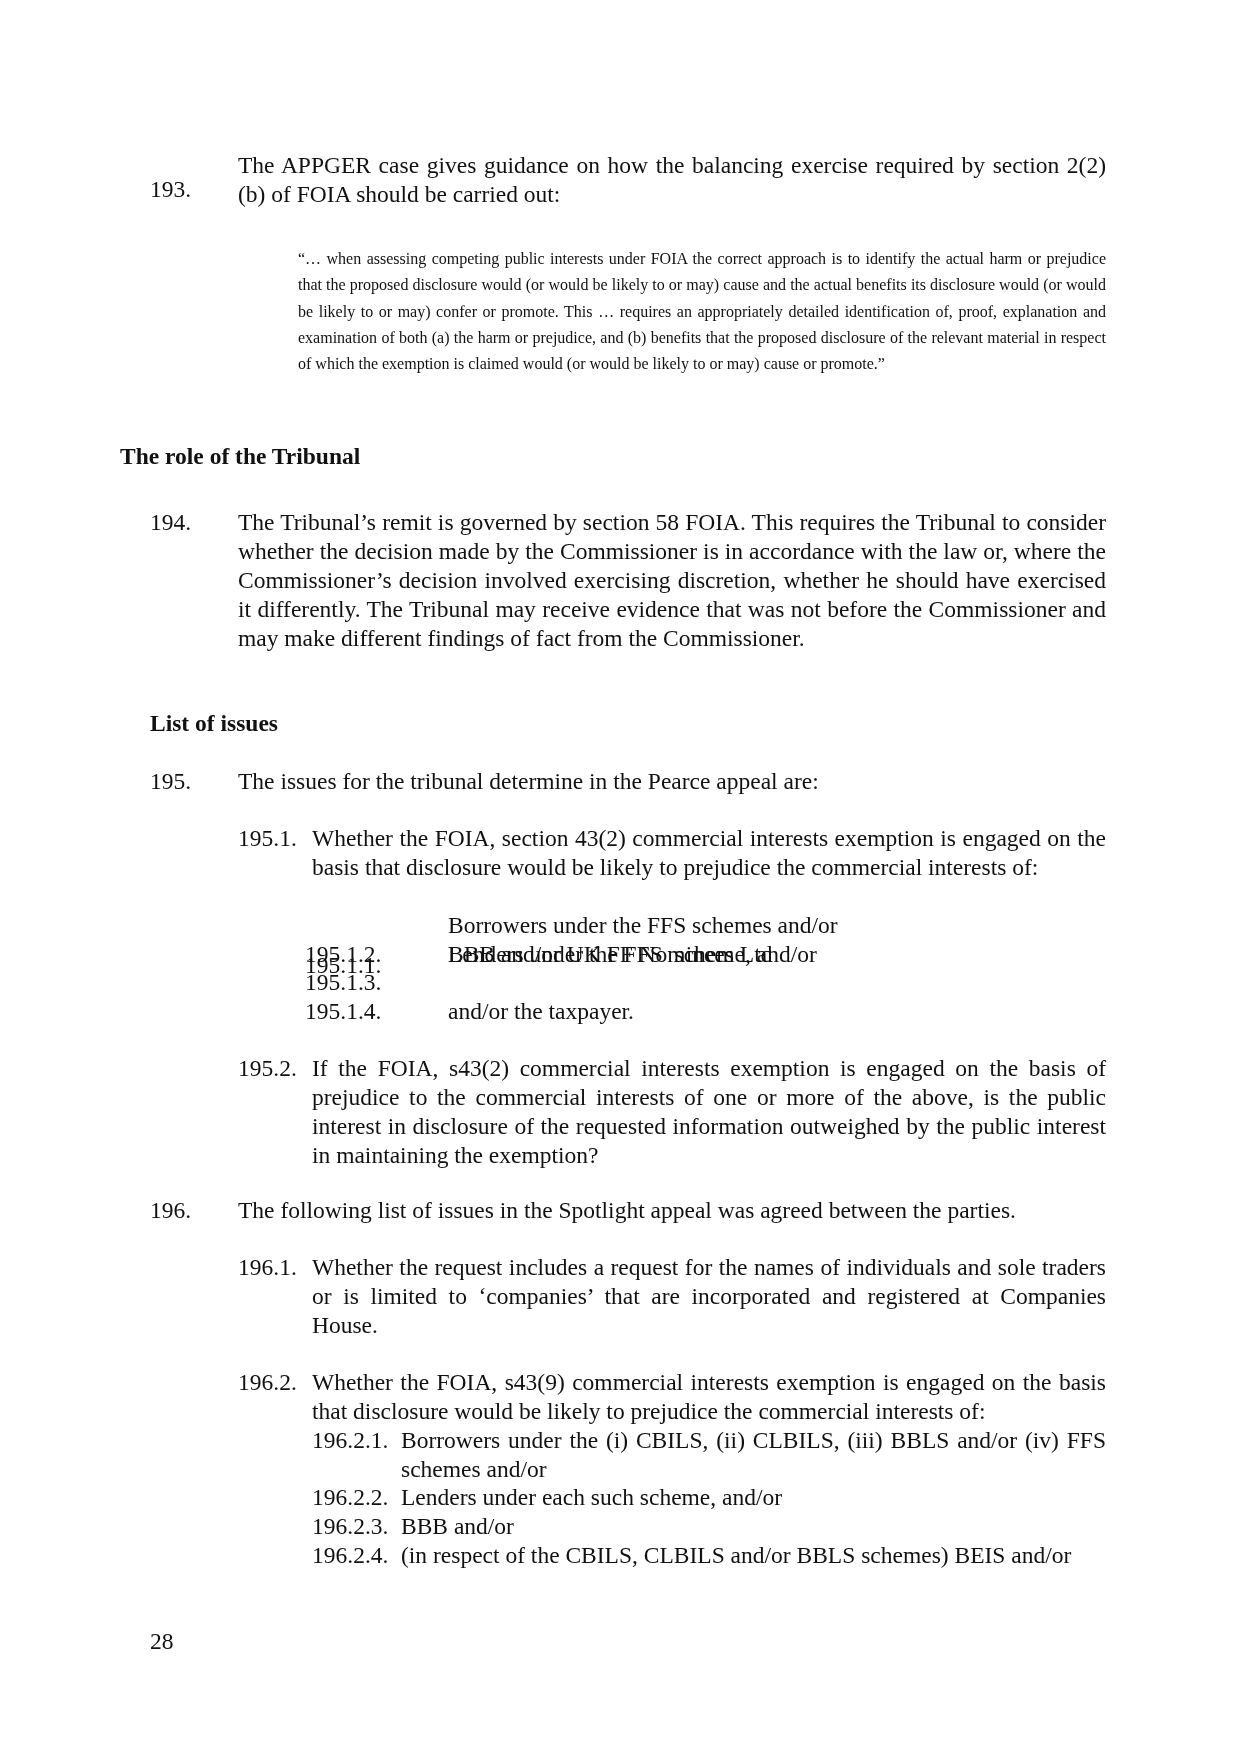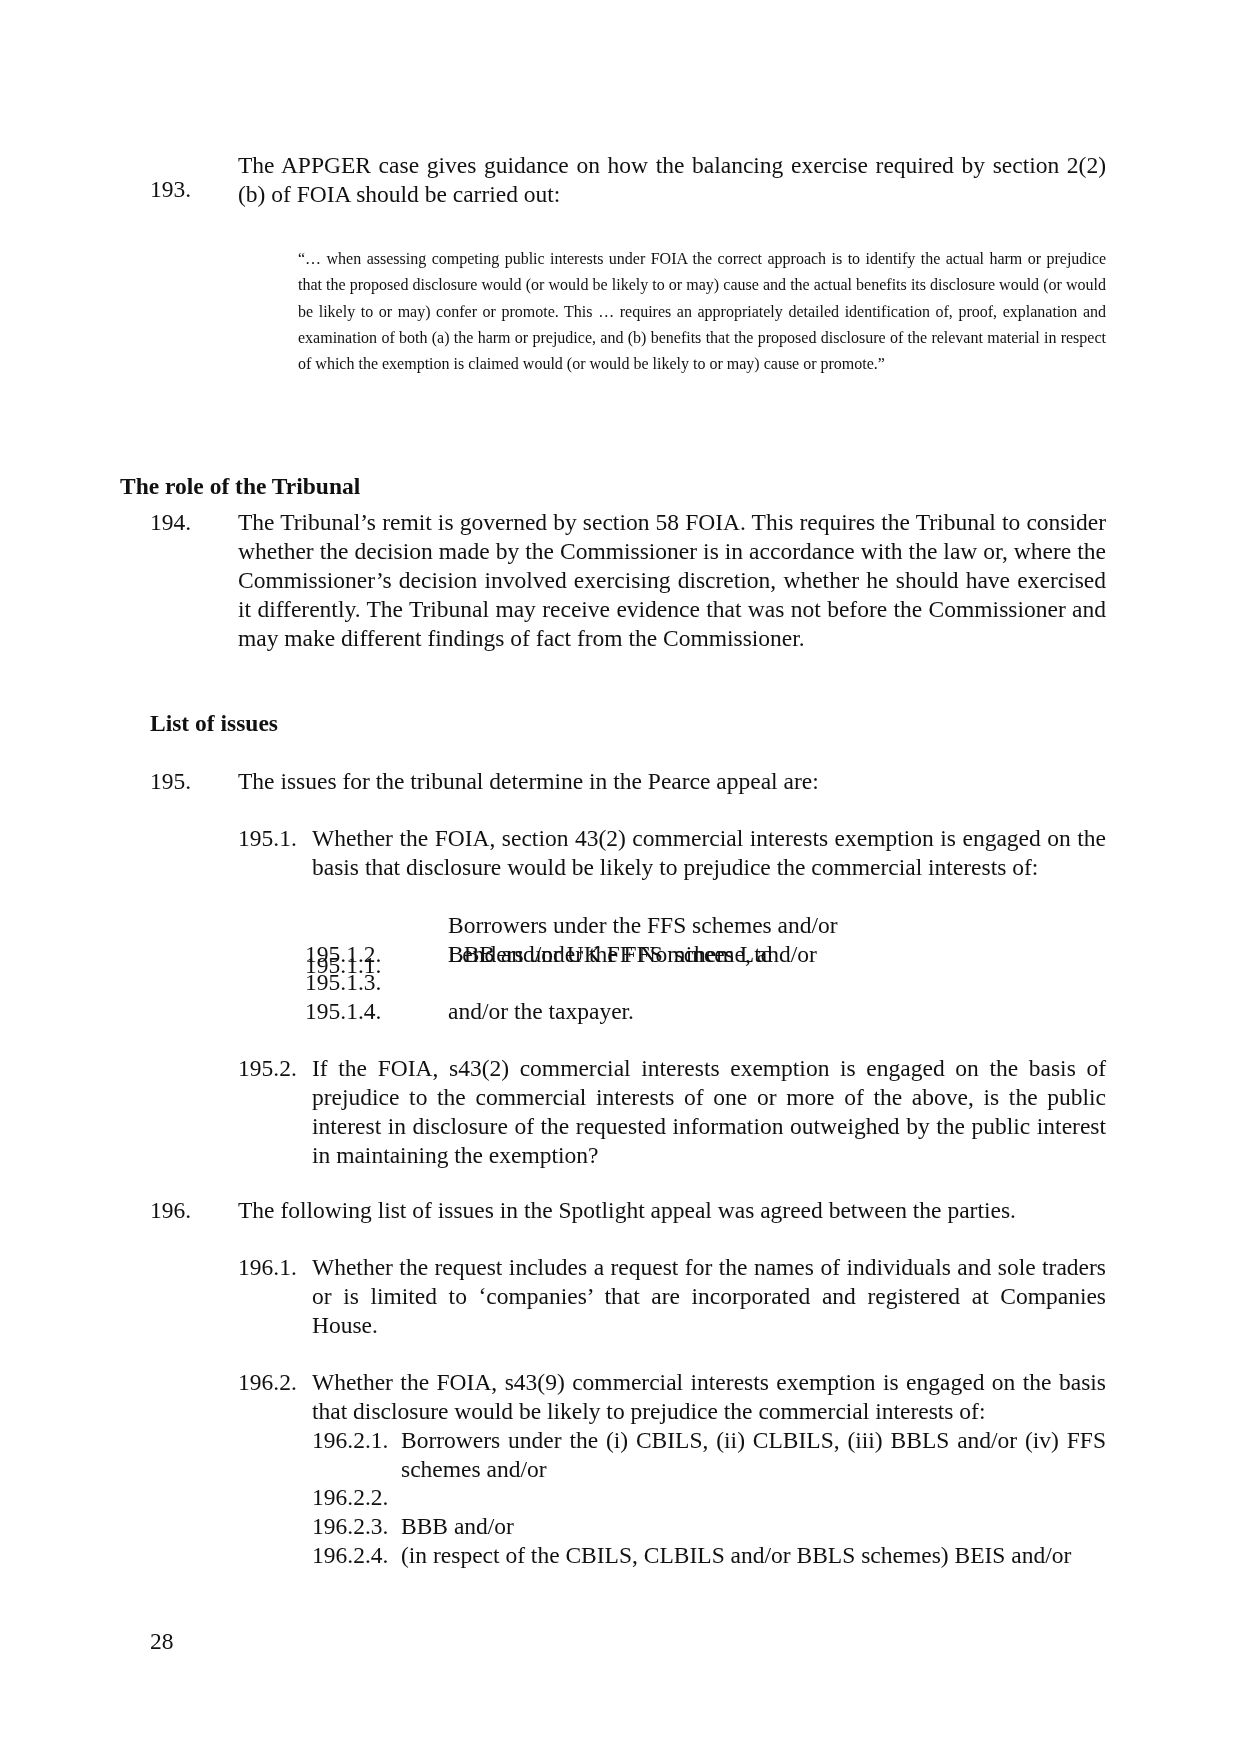--- a/index.html
+++ b/index.html
@@ -15,21 +15,21 @@
   </style>
 </head>
 <body>
 
 <div class="page">
 
   <div class="num" style="left:150px; top:151px;margin-top:24px;">193.</div>
   <div class="txt last-left" style="left:238px; top:151px; width:868px;">The APPGER case gives guidance on how the balancing exercise required by section 2(2)(b) of FOIA should be carried out:</div>
   <div class="quote last-left" style="top:236px;">“… when assessing competing public interests under FOIA the correct approach is to identify the actual harm or prejudice that the proposed disclosure would (or would be likely to or may) cause and the actual benefits its disclosure would (or would be likely to or may) confer or promote. This … requires an appropriately detailed identification of, proof, explanation and examination of both (a) the harm or prejudice, and (b) benefits that the proposed disclosure of the relevant material in respect of which the exemption is claimed would (or would be likely to or may) cause or promote.”</div>
 
-  <div class="heading" style="left:120px; top:472px;">The role of the Tribunal</div>
+  <div class="heading" style="left:120px; top:442px;">The role of the Tribunal</div>
 
   <div class="num" style="left:150px; top:508px;">194.</div>
   <div class="txt last-left" style="left:238px; top:508px; width:868px;">The Tribunal’s remit is governed by section 58 FOIA. This requires the Tribunal to consider whether the decision made by the Commissioner is in accordance with the law or, where the Commissioner’s decision involved exercising discretion, whether he should have exercised it differently. The Tribunal may receive evidence that was not before the Commissioner and may make different findings of fact from the Commissioner.</div>
 
   <div class="heading" style="left:150px; top:709px;">List of issues</div>
 
   <div class="num" style="left:150px; top:767px;">195.</div>
   <div class="txt" style="left:238px; top:767px; width:868px;">The issues for the tribunal determine in the Pearce appeal are:</div>
 
   <div class="num" style="left:238px; top:824px;">195.1.</div>
@@ -52,19 +52,20 @@
 
   <div class="num" style="left:238px; top:1253px;">196.1.</div>
   <div class="txt last-left" style="left:312px; top:1253px; width:794px;">Whether the request includes a request for the names of individuals and sole traders or is limited to ‘companies’ that are incorporated and registered at Companies House.</div>
 
   <div class="num" style="left:238px; top:1368px;">196.2.</div>
   <div class="txt last-left" style="left:312px; top:1368px; width:794px;">Whether the FOIA, s43(9) commercial interests exemption is engaged on the basis that disclosure would be likely to prejudice the commercial interests of:</div>
 
   <div class="num" style="left:312px; top:1426px;">196.2.1.</div>
   <div class="txt last-left" style="left:401px; top:1426px; width:705px;">Borrowers under the (i) CBILS, (ii) CLBILS, (iii) BBLS and/or (iv) FFS schemes and/or</div>
   <div class="num" style="left:312px; top:1483px;">196.2.2.</div>
+  <div class="txt last-left" style="left:401px; top:1483px; width:705px;">Lenders under each such scheme, and/or</div>
   <div class="num" style="left:312px; top:1512px;">196.2.3.</div>
   <div class="txt last-left" style="left:401px; top:1512px; width:705px;">BBB and/or</div>
   <div class="num" style="left:312px; top:1541px;">196.2.4.</div>
   <div class="txt last-left" style="left:401px; top:1541px; width:705px;">(in respect of the CBILS, CLBILS and/or BBLS schemes) BEIS and/or</div>
 
   <div class="pnum">28</div>
 </div>
 
 </body></html>

